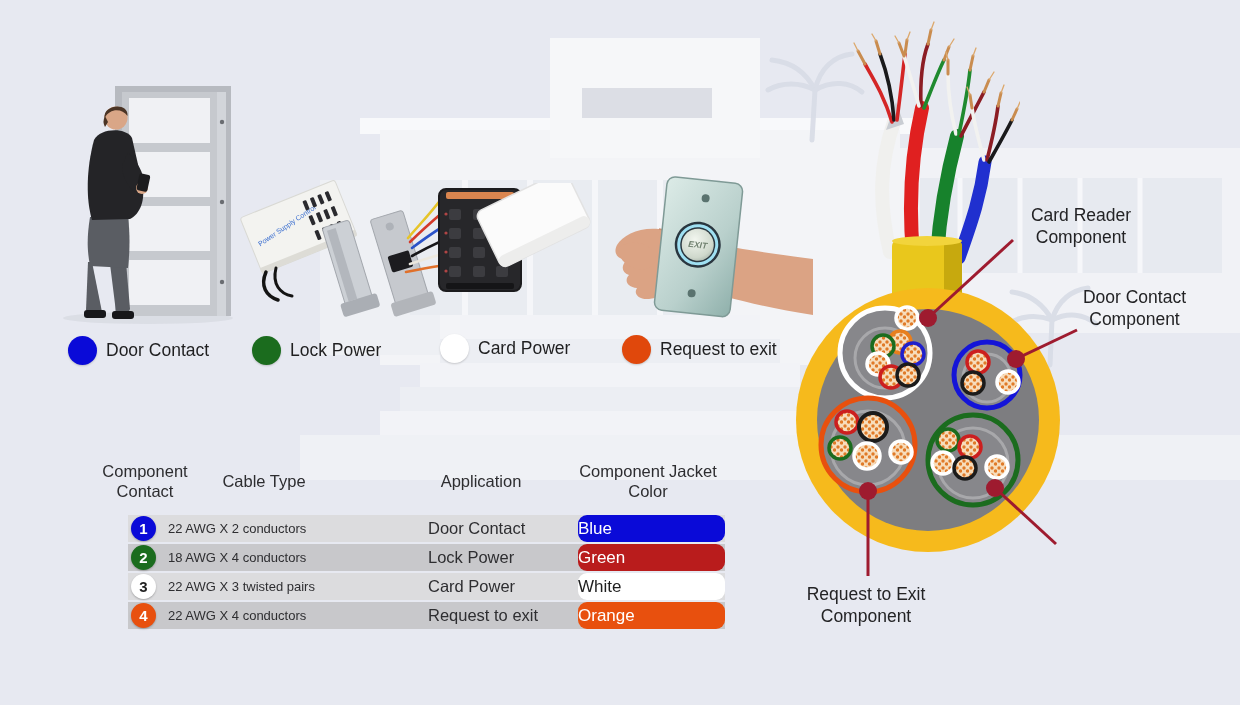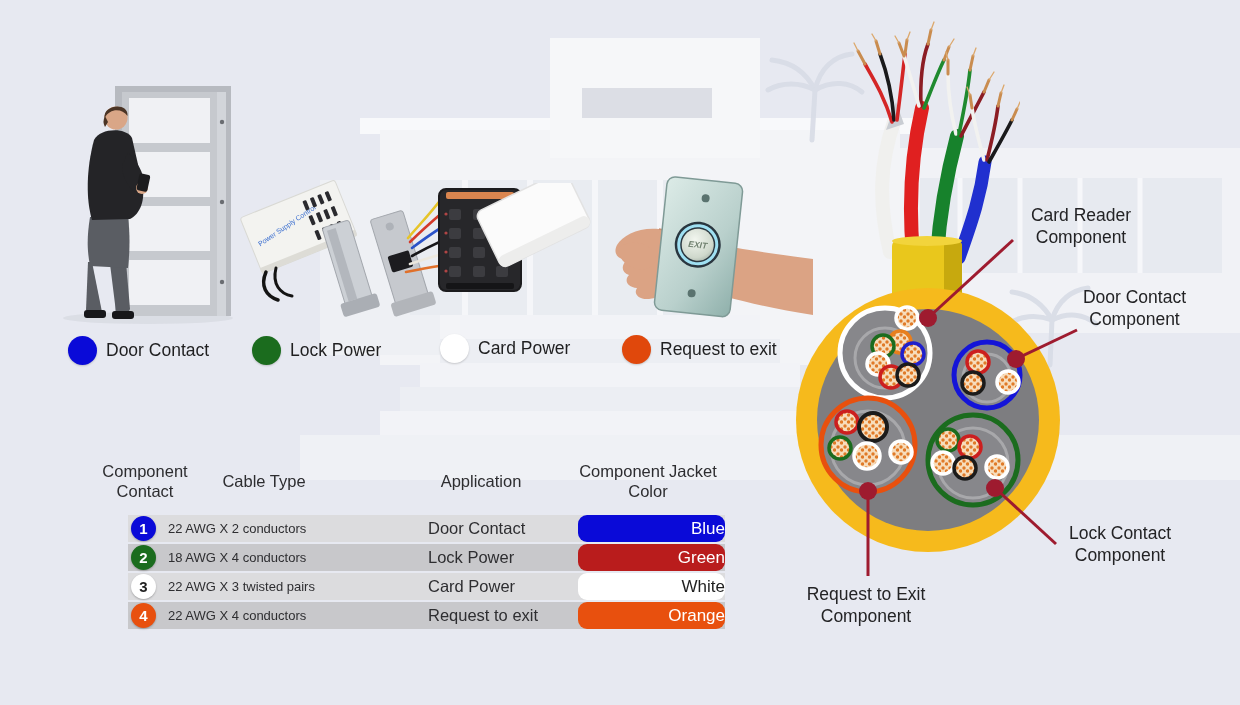--- a/index.html
+++ b/index.html
@@ -14,21 +14,21 @@
   .tbl{position:absolute;left:85px;top:458px;width:648px;height:176px;z-index:6;}
   .tbl-header{position:absolute;text-align:center;font-size:16.5px;color:#2d2d30;font-weight:500;line-height:1.2;}
   .tbl-row{position:absolute;left:43px;width:597px;height:27px;}
   .tbl-row.odd{background:#dcdcde;}
   .tbl-row.even{background:#c8c8cb;}
   .num-badge{position:absolute;left:3px;top:1px;width:25px;height:25px;border-radius:50%;
              text-align:center;line-height:25px;font-size:15px;font-weight:bold;box-shadow:0 1px 2px rgba(0,0,0,.25);}
   .cell-cable{position:absolute;left:40px;top:0;width:250px;line-height:27px;font-size:13px;color:#2e2e31;}
   .cell-app{position:absolute;left:300px;top:0;width:170px;line-height:27px;font-size:16.5px;color:#2e2e31;}
   .swatch{position:absolute;right:0;top:0;width:147px;height:27px;border-radius:9px;
-          text-align:right;line-height:27px;font-size:17px;font-weight:500;}
+          text-align:left;line-height:27px;font-size:17px;font-weight:500;}
   
   .callout-label{position:absolute;text-align:center;font-size:17.5px;line-height:1.28;color:#232325;font-weight:500;z-index:7;}
 </style>
 </head>
 <body>
 
 <div class="stage">
 
   <svg class="layer" style="left:300px;top:30px;z-index:1;" width="940" height="450" viewBox="0 0 940 450">
     <rect x="60" y="88" width="560" height="16" fill="#f8f9fb"></rect>
@@ -333,21 +333,20 @@
     <g fill="#9e1b2f">
       <circle cx="168" cy="138" r="9"></circle>
       <circle cx="256" cy="179" r="9"></circle>
       <circle cx="235" cy="308" r="9"></circle>
       <circle cx="108" cy="311" r="9"></circle>
     </g>
   </svg>
 
   <div class="callout-label" style="left:1005px;top:204px;width:152px;">Card Reader Component</div>
   <div class="callout-label" style="left:1052px;top:286px;width:165px;text-align:center;">Door Contact Component</div>
-  <div class="callout-label" style="left:1040px;top:522px;width:160px;">Lock Contact Component</div>
   <div class="callout-label" style="left:786px;top:583px;width:160px;">Request to Exit Component</div>
 
   <div class="legend-item" style="left:68px;top:336px;">
     <div class="legend-dot" style="background-color: rgb(10, 10, 216);"></div>
     <div class="legend-label">Door Contact</div>
   </div>
   <div class="legend-item" style="left:252px;top:336px;">
     <div class="legend-dot" style="background-color: rgb(27, 108, 30);"></div>
     <div class="legend-label">Lock Power</div>
   </div>

